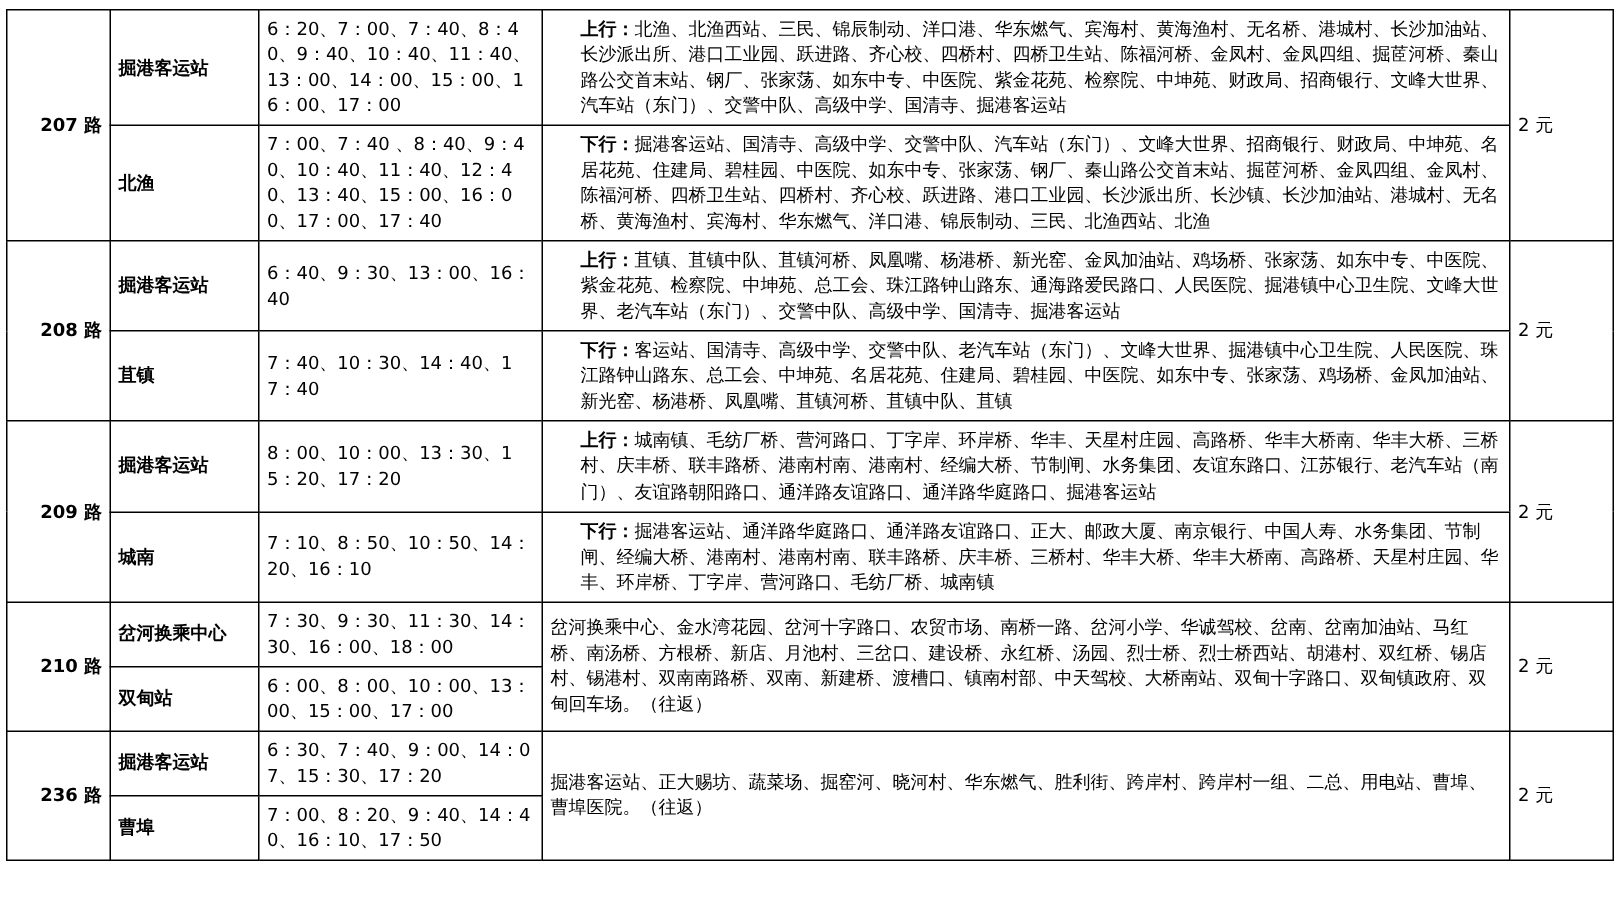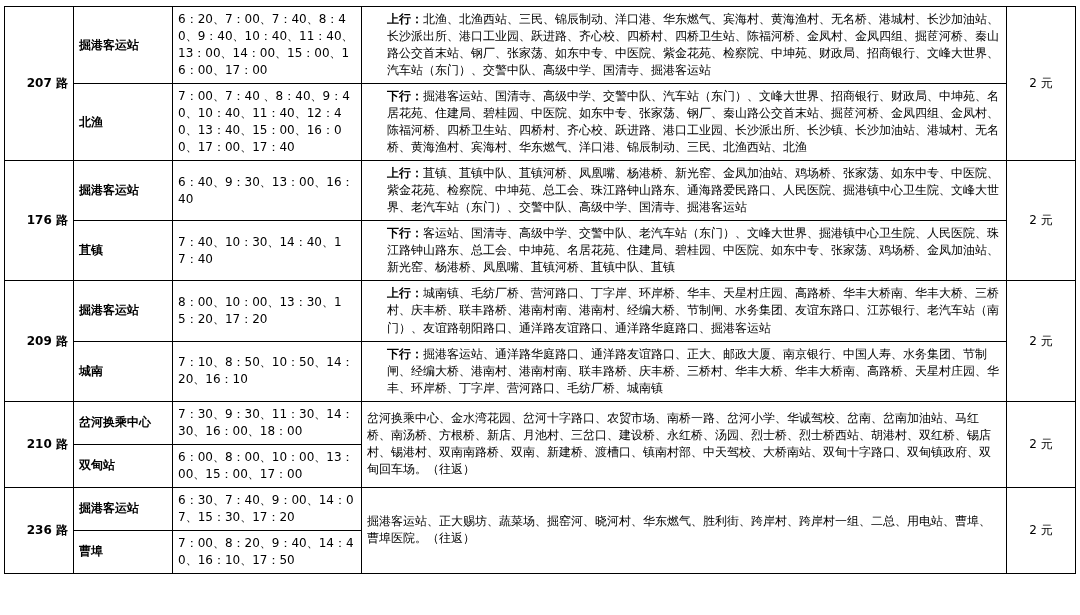--- a/index.html
+++ b/index.html
@@ -39,21 +39,20 @@
     text-align: left;
     font-weight: bold;
     font-size: 12.5px;
   }
   td.times {
     width: 178px;
     text-align: left;
   }
   td.fare {
     width: 58px;
-    text-align: center;
   }
   td.routecell {
     text-align: left;
   }
   .dir-block {
     display: block;
     margin-left: 20px;
   }
   .dir-label {
     font-weight: bold;
@@ -85,21 +84,21 @@
         <div class="dir-block"><span class="dir-label">下行：</span><span>掘港客运站、国清寺、高级中学、交警中队、汽车站（东门）、文峰大世界、招商银行、财政局、中坤苑、名居花苑、住建局、碧桂园、中医院、如东中专、张家荡、钢厂、秦山路公交首末站、掘茝河桥、金凤四组、金凤村、陈福河桥、四桥卫生站、四桥村、齐心校、跃进路、港口工业园、长沙派出所、长沙镇、长沙加油站、港城村、无名桥、黄海渔村、宾海村、华东燃气、洋口港、锦辰制动、三民、北渔西站、北渔</span></div>
       </td>
       <td class="fare" rowspan="2">2 元</td>
     </tr>
     <tr>
       <td class="terminal">北渔</td>
       <td class="times">7：00、7：40 、8：40、9：40、10：40、11：40、12：40、13：40、15：00、16：00、17：00、17：40</td>
     </tr>
 
     <tr>
-      <td class="route-no" rowspan="2">176 路</td>
+      <td class="route-no" rowspan="2">208 路</td>
       <td class="terminal">掘港客运站</td>
       <td class="times">6：40、9：30、13：00、16：40</td>
       <td class="routecell" rowspan="2">
         <div class="dir-block"><span class="dir-label">上行：</span><span>苴镇、苴镇中队、苴镇河桥、凤凰嘴、杨港桥、新光窑、金凤加油站、鸡场桥、张家荡、如东中专、中医院、紫金花苑、检察院、中坤苑、总工会、珠江路钟山路东、通海路爱民路口、人民医院、掘港镇中心卫生院、文峰大世界、老汽车站（东门）、交警中队、高级中学、国清寺、掘港客运站</span></div>
         <div class="sep-line"></div>
         <div class="dir-block"><span class="dir-label">下行：</span><span>客运站、国清寺、高级中学、交警中队、老汽车站（东门）、文峰大世界、掘港镇中心卫生院、人民医院、珠江路钟山路东、总工会、中坤苑、名居花苑、住建局、碧桂园、中医院、如东中专、张家荡、鸡场桥、金凤加油站、新光窑、杨港桥、凤凰嘴、苴镇河桥、苴镇中队、苴镇</span></div>
       </td>
       <td class="fare" rowspan="2">2 元</td>
     </tr>
     <tr>

